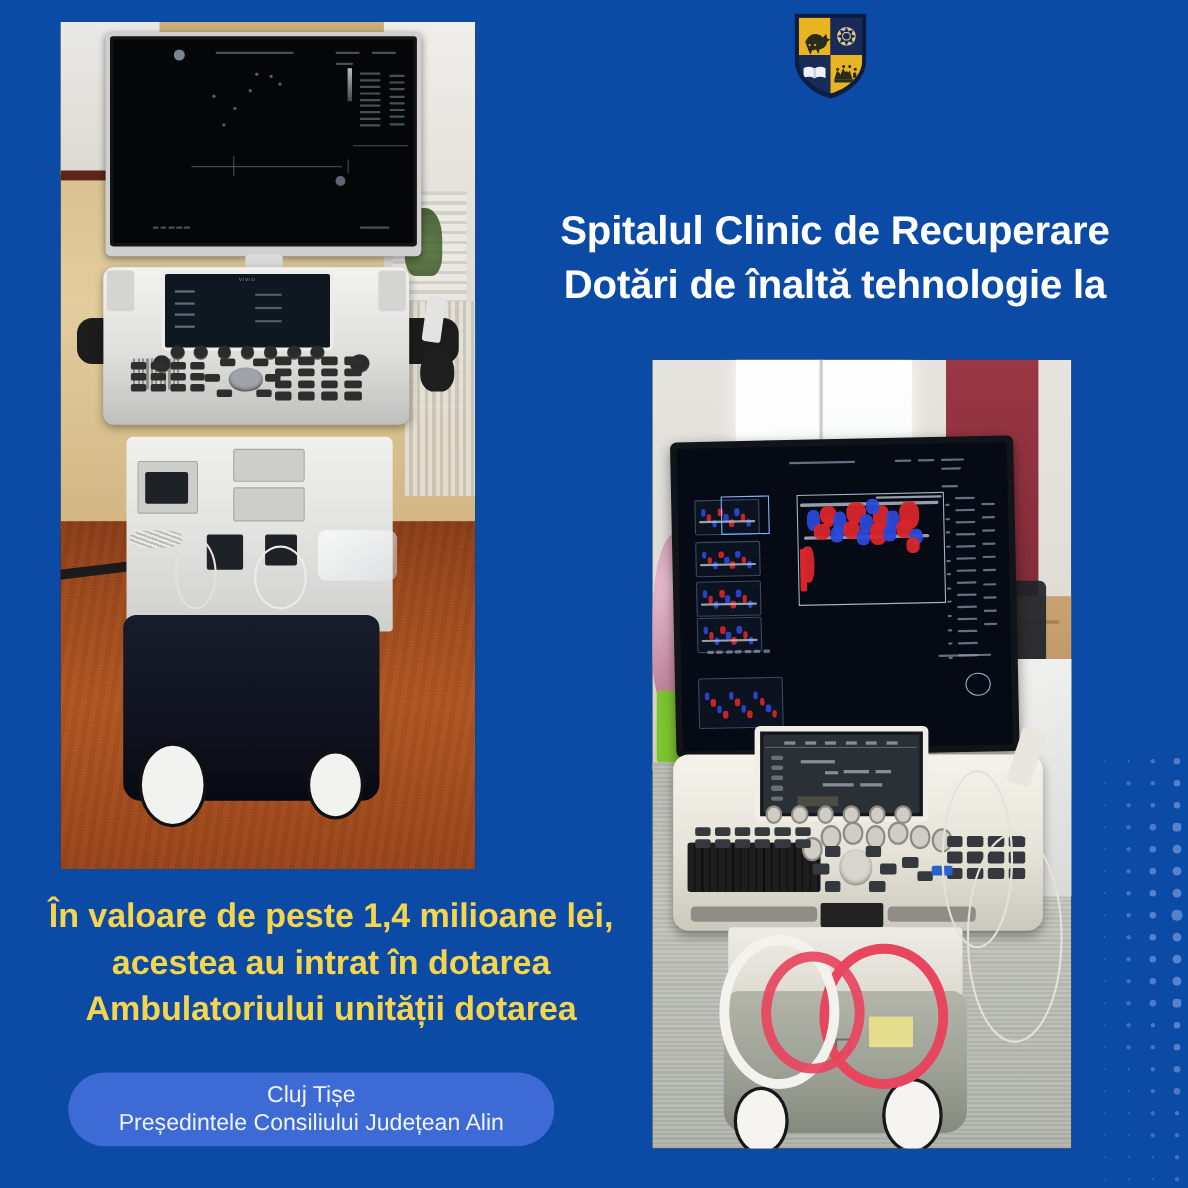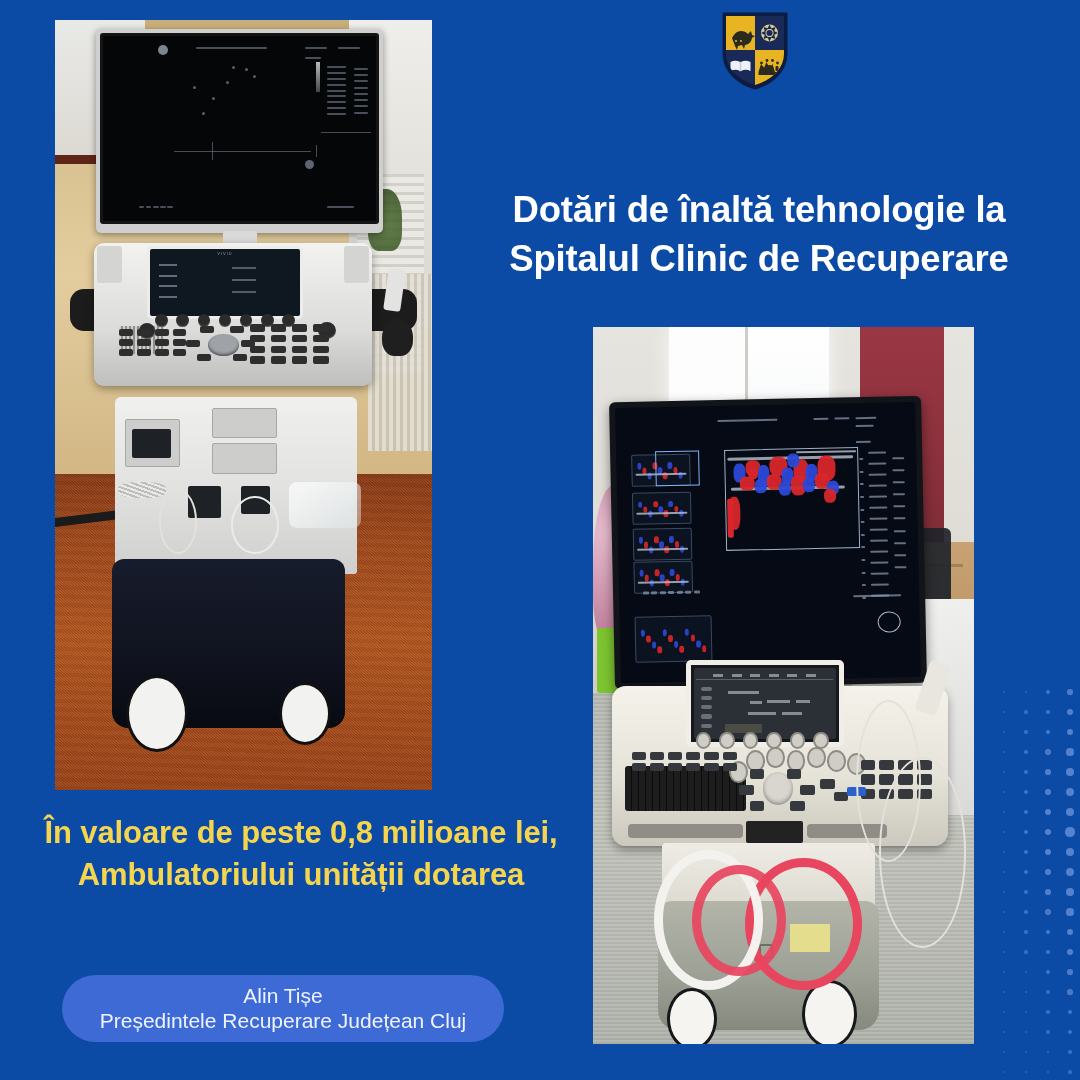--- a/index.html
+++ b/index.html
@@ -247,32 +247,33 @@
             <rect x="-1.5" y="-2" width="3" height="6" rx="1"></rect>
             <rect x="6" y="-1" width="3" height="5" rx="1"></rect>
           </g>
         </g>
         <path d="M2 2 H64 V42 C64 60 48 72 33 76 C18 72 2 60 2 42 Z" fill="none" stroke="#0d1c42" stroke-width="3"></path>
       </svg>
     </div>
   </div>
 
   <div class="title">
+    <div>Spitalul Clinic de Recuperare</div>
     <div>Dotări de înaltă tehnologie la</div>
-    <div>Spitalul Clinic de Recuperare</div>
   </div>
 
   <div class="caption">
-    <div>În valoare de peste 0,8 milioane lei,</div>
+    <div>În valoare de peste 1,4 milioane lei,</div>
+    <div>acestea au intrat în dotarea</div>
     <div>Ambulatoriului unității dotarea</div>
   </div>
 
   <div class="sign-pill">
-    <div class="sign-name">Alin Tișe</div>
-    <div class="sign-role">Președintele Recuperare Județean Cluj</div>
+    <div class="sign-name">Cluj Tișe</div>
+    <div class="sign-role">Președintele Consiliului Județean Alin</div>
   </div>
 
   <div class="photo" id="photo-left" aria-label="Ecograf GE Vivid nou, cu monitor, panou de comandă și bază pe rotile, într-o încăpere cu pereți galbeni și pardoseală portocalie">
     <div class="scene">
       <div class="wall-left"></div>
       <div class="wall-white-l"></div>
       <div class="wall-trim-l"></div>
       <div class="win-right"></div>
       <div class="win-bars"></div>
       <div class="plant-l"></div>

